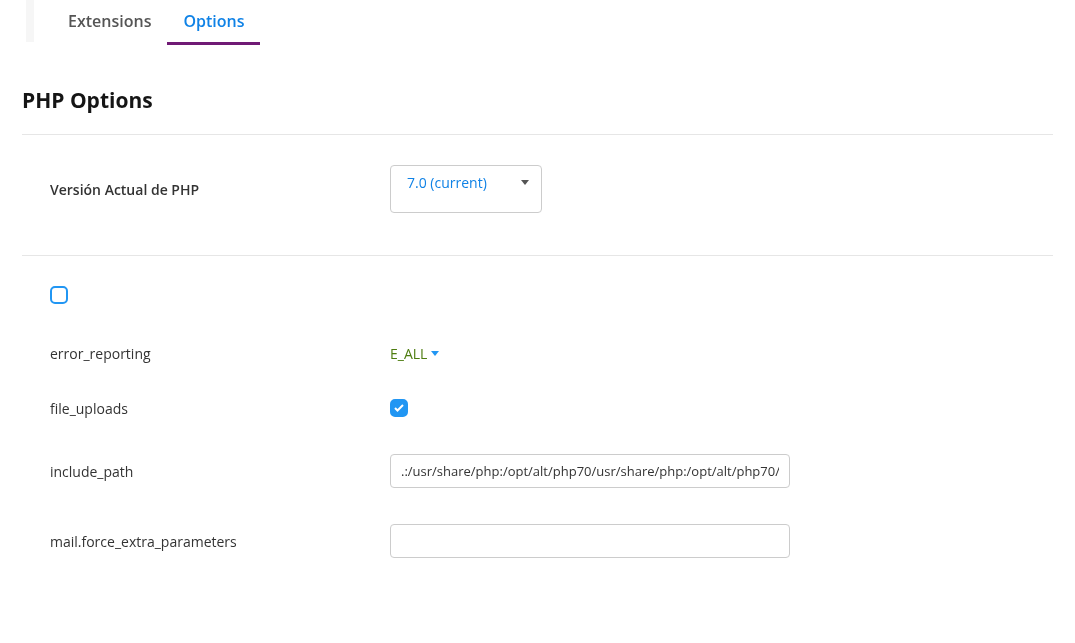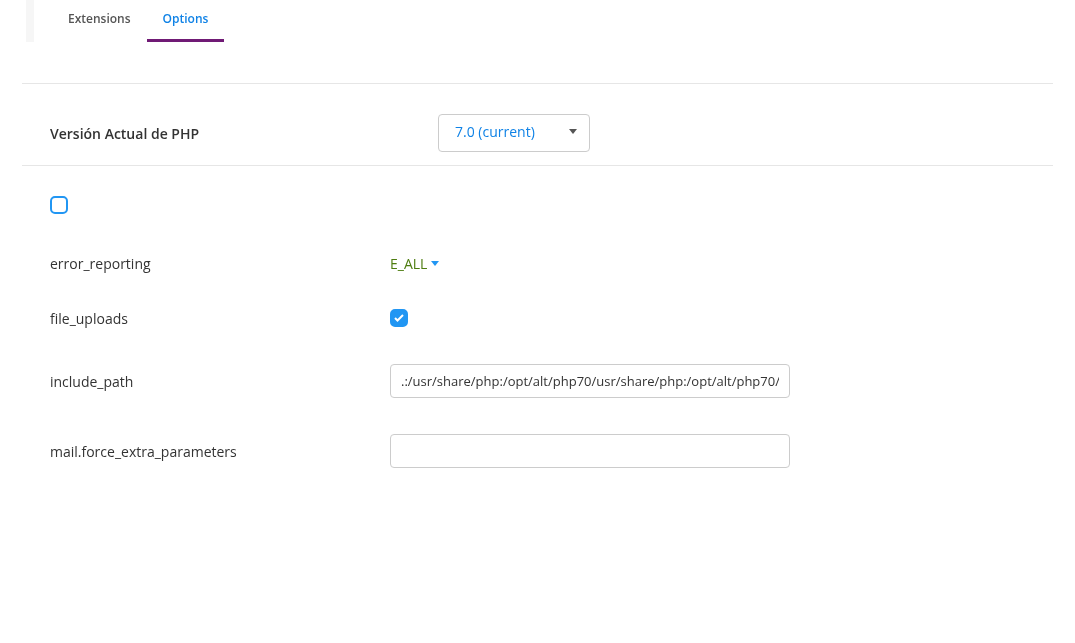--- a/index.html
+++ b/index.html
@@ -24,21 +24,21 @@
     padding-left: 4px;
   }
   .tab-inactive-bg {
     background: #f6f6f6;
     width: 8px;
     height: 42px;
     margin-right: 18px;
   }
   .tab {
     padding: 10px 16px 10px 16px;
-    font-size: 12px;
+    font-size: 16px;
     color: #555;
     cursor: pointer;
     font-weight: 600;
   }
   .tab.active {
     color: #0f82e6;
     border-bottom: 3px solid #701a75;
   }
   .page-title {
     font-size: 21px;
@@ -51,41 +51,40 @@
     border-top: 1px solid #e6e6e6;
     margin: 0 0 30px 0;
   }
   .form-row {
     display: flex;
     align-items: center;
     margin-bottom: 36px;
     padding-left: 28px;
   }
   .form-row.version-row {
-    margin-bottom: 13px;
-    gap: 48px;
+    margin-bottom: 42px;
   }
   .form-label {
     width: 340px;
     font-size: 14px;
     color: #333;
     font-weight: 400;
   }
   .form-label.bold {
     font-weight: 600;
   }
   .form-control-area {
     flex: 1;
   }
   .select-box {
     display: inline-flex;
     align-items: center;
     border: 1px solid #ccc;
     border-radius: 4px;
-    padding: 7px 12px 10px 16px;
+    padding: 7px 12px 20px 16px;
     min-width: 152px;
     justify-content: space-between;
     cursor: pointer;
     color: #0f82e6;
     font-size: 14px;
   }
   .select-caret {
     width: 0;
     height: 0;
     border-left: 4px solid transparent;
@@ -143,20 +142,21 @@
 </head>
 <body>
 
 <div class="container">
   <div class="tabs">
     <div class="tab-inactive-bg"></div>
     <div class="tab">Extensions</div>
     <div class="tab active">Options</div>
   </div>
 
+  <h1 class="page-title">PHP Options</h1>
 
   <hr class="section-divider">
 
   <div class="form-row version-row">
     <div class="form-label bold">Versión Actual de PHP</div>
     <div class="form-control-area">
       <div class="select-box">
         <span>7.0 (current)</span>
         <span class="select-caret"></span>
       </div>

